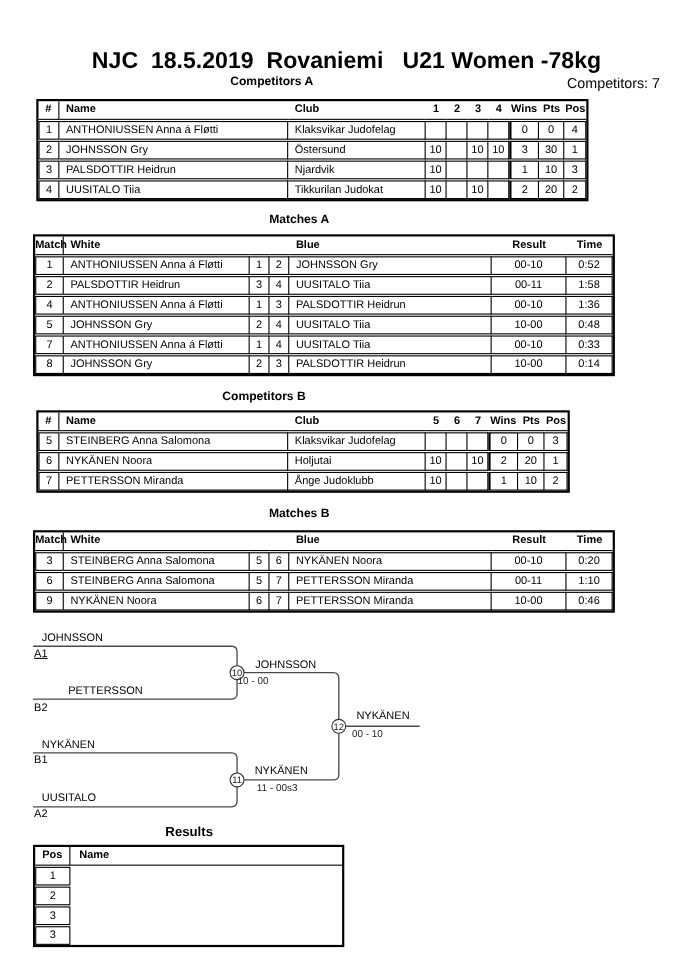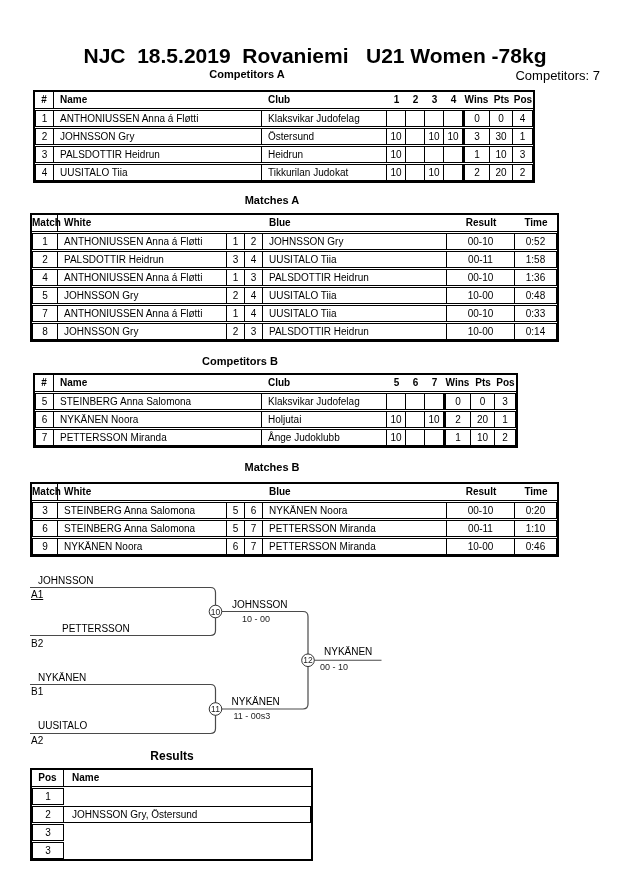--- a/index.html
+++ b/index.html
@@ -114,21 +114,21 @@
       <div class="tcell c4"></div>
       <div class="tcell c5">10</div>
       <div class="tcell c6">10</div>
       <div class="tcell c7">3</div>
       <div class="tcell c8">30</div>
       <div class="tcell c9">1</div>
     </div>
     <div class="trow tbody">
       <div class="tcell c0">3</div>
       <div class="tcell c1">PALSDOTTIR Heidrun</div>
-      <div class="tcell c2">Heidrun</div>
+      <div class="tcell c2">Njardvik</div>
       <div class="tcell c3">10</div>
       <div class="tcell c4"></div>
       <div class="tcell c5"></div>
       <div class="tcell c6"></div>
       <div class="tcell c7">1</div>
       <div class="tcell c8">10</div>
       <div class="tcell c9">3</div>
     </div>
     <div class="trow tbody">
       <div class="tcell c0">4</div>
@@ -321,38 +321,37 @@
 <div class="bk-name" style="left:38px; top:575px;">JOHNSSON</div>
 <div class="bk-seed" style="left:31px; top:589px;text-decoration:underline;">A1</div>
 <div class="bk-name" style="left:38px; top:623px;padding-left:24px;">PETTERSSON</div>
 <div class="bk-seed" style="left:31px; top:637.5px;">B2</div>
 <div class="bk-name" style="left:38px; top:671.5px;">NYKÄNEN</div>
 <div class="bk-seed" style="left:31px; top:686px;">B1</div>
 <div class="bk-name" style="left:38px; top:720px;">UUSITALO</div>
 <div class="bk-seed" style="left:31px; top:734.5px;">A2</div>
 
 <div class="bk-name" style="left:232px; top:598.5px;">JOHNSSON</div>
-<div class="bk-score" style="left:242px; top:613.5px;">10 - 00</div>
+<div class="bk-score" style="left:216px; top:613.5px;">10 - 00</div>
 <div class="bk-name" style="left:231.5px; top:695.5px;">NYKÄNEN</div>
 <div class="bk-score" style="left:233.5px; top:711px;">11 - 00s3</div>
 <div class="bk-name" style="left:324px; top:646px;">NYKÄNEN</div>
 <div class="bk-score" style="left:320px; top:662px;">00 - 10</div>
 
 <div class="abs section-label" id="lbl-results">Results</div>
 <div class="tbl rtbl" id="tbl-results">
     <div class="trow thead">
       <div class="tcell c0">Pos</div>
       <div class="tcell c1">Name</div>
     </div>
     <div class="trow tbody">
       <div class="tcell c0">1</div>
     </div>
     <div class="trow tbody">
       <div class="tcell c0">2</div>
-      <div class="tcell c1">JOHNSSON Gry, Östersund</div>
     </div>
     <div class="trow tbody">
       <div class="tcell c0">3</div>
     </div>
     <div class="trow tbody">
       <div class="tcell c0">3</div>
     </div>
   </div>
 
 </body></html>

